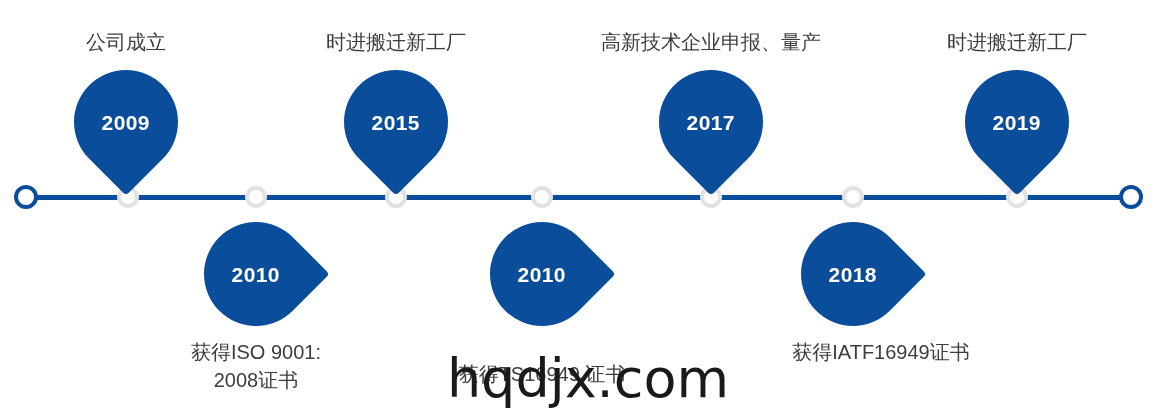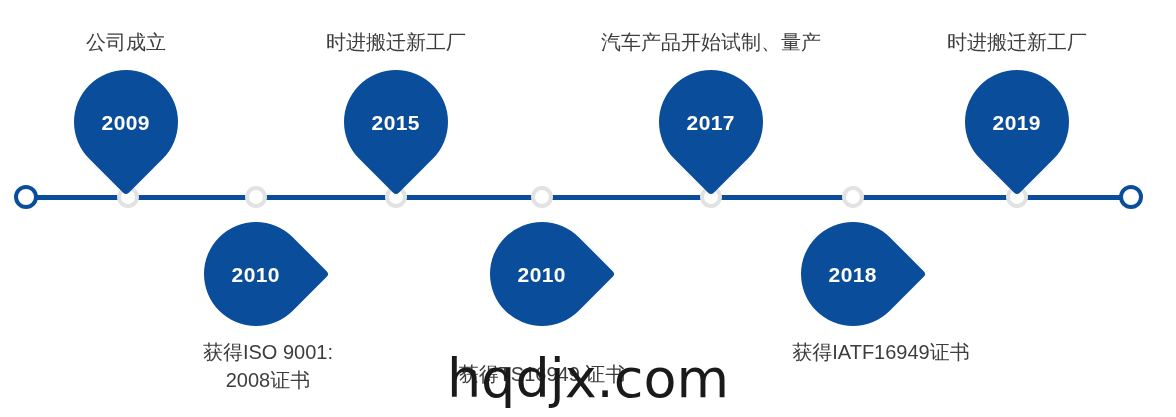--- a/index.html
+++ b/index.html
@@ -155,23 +155,23 @@
       </div>
       <div class="pin up" style="left: 853px; top: 222px;">
         <span class="pin-label">2018</span>
       </div>
       <div class="pin down" style="left: 1017px; top: 70px;">
         <span class="pin-label">2019</span>
       </div>
     </div>
   <div id="captions-layer">
       <div class="caption top" style="left: 126px; top: 28px;">公司成立</div>
-      <div class="caption bottom" style="left: 268px; top: 338px;">获得ISO 9001:
+      <div class="caption bottom" style="left: 256px; top: 338px;">获得ISO 9001:
 2008证书</div>
       <div class="caption top" style="left: 396px; top: 28px;">时进搬迁新工厂</div>
       <div class="caption bottom" style="left: 542px; top: 345px; margin-top: 15px;">获得TS16949 证书</div>
-      <div class="caption top" style="left: 711px; top: 28px;">汽车产品开始试制、量产</div>
+      <div class="caption top" style="left: 711px; top: 28px;">高新技术企业申报、量产</div>
       <div class="caption bottom" style="left: 881px; top: 338px;">获得IATF16949证书</div>
       <div class="caption top" style="left: 1017px; top: 28px;">时进搬迁新工厂</div>
     </div>
 
   <div class="watermark">hqdjx.com</div>
 </div>
 
 </body></html>

